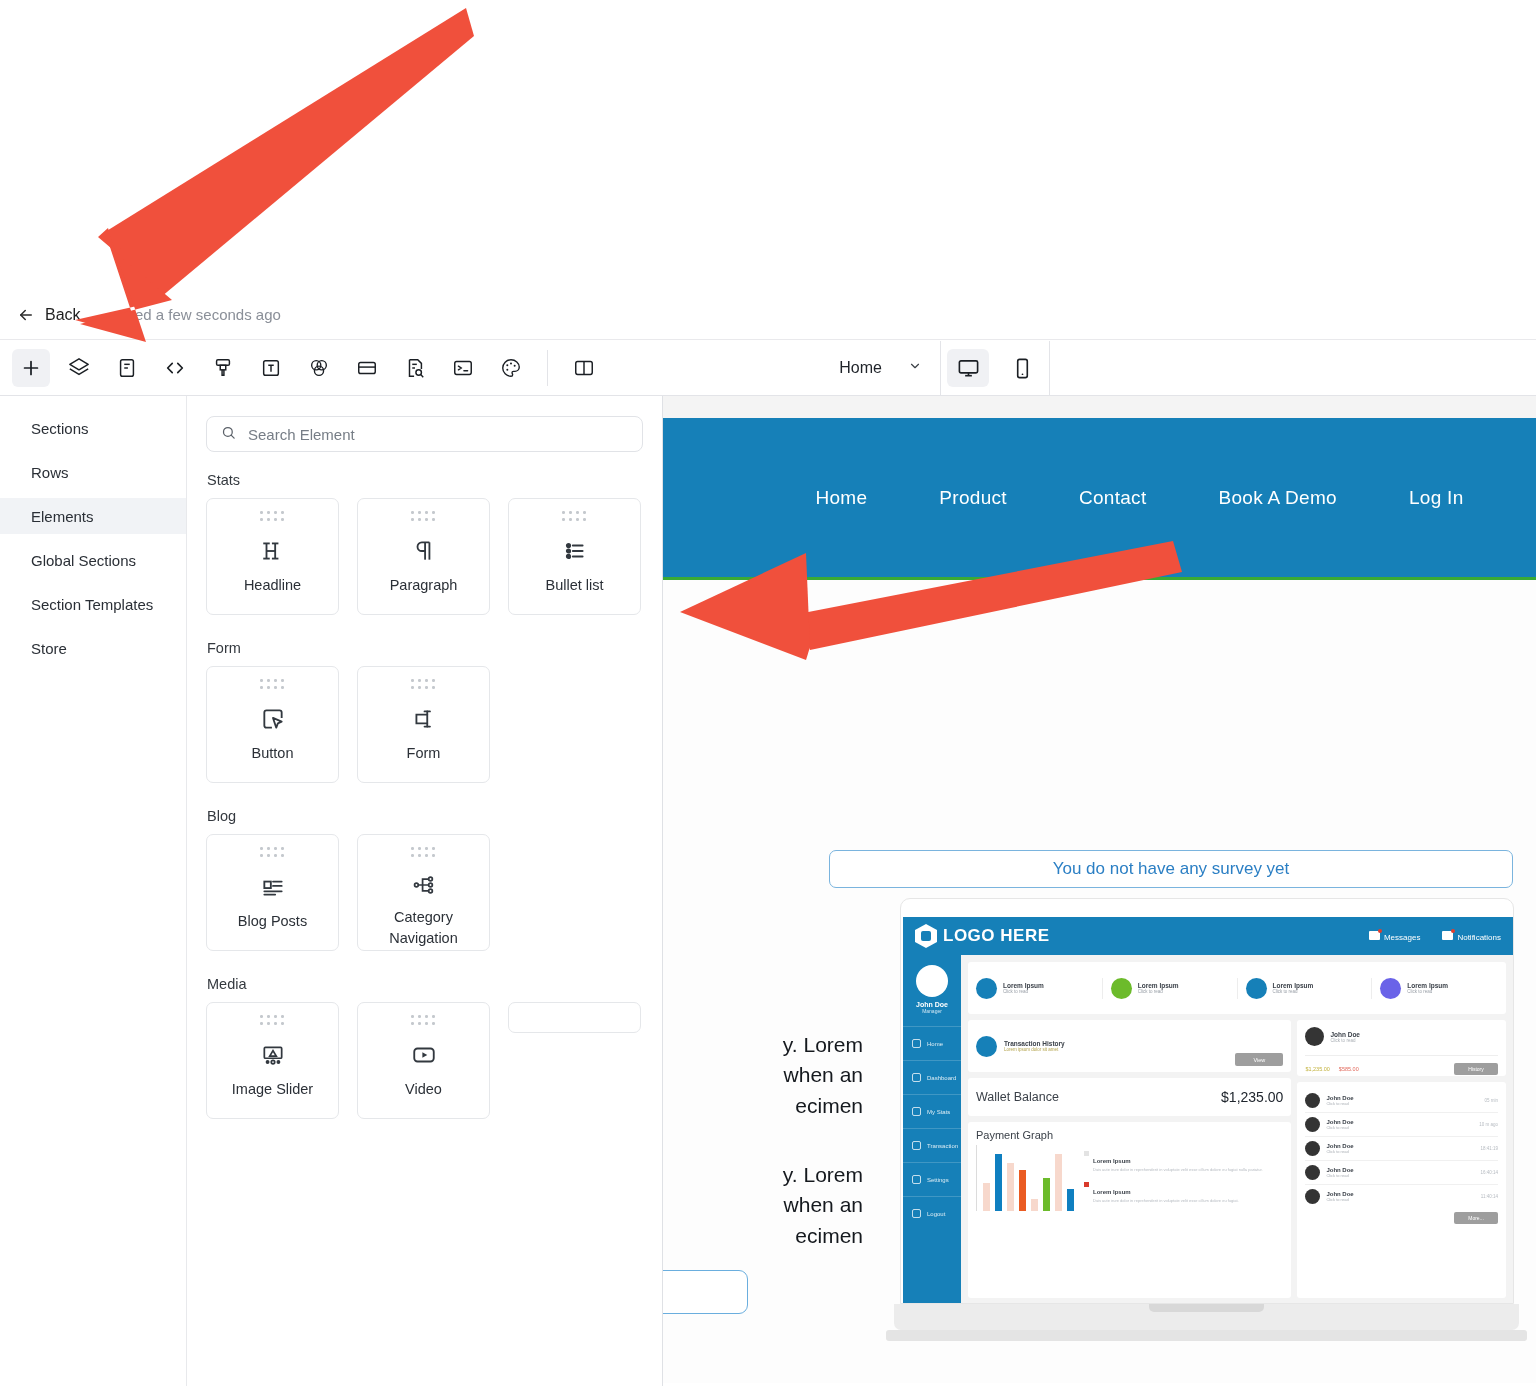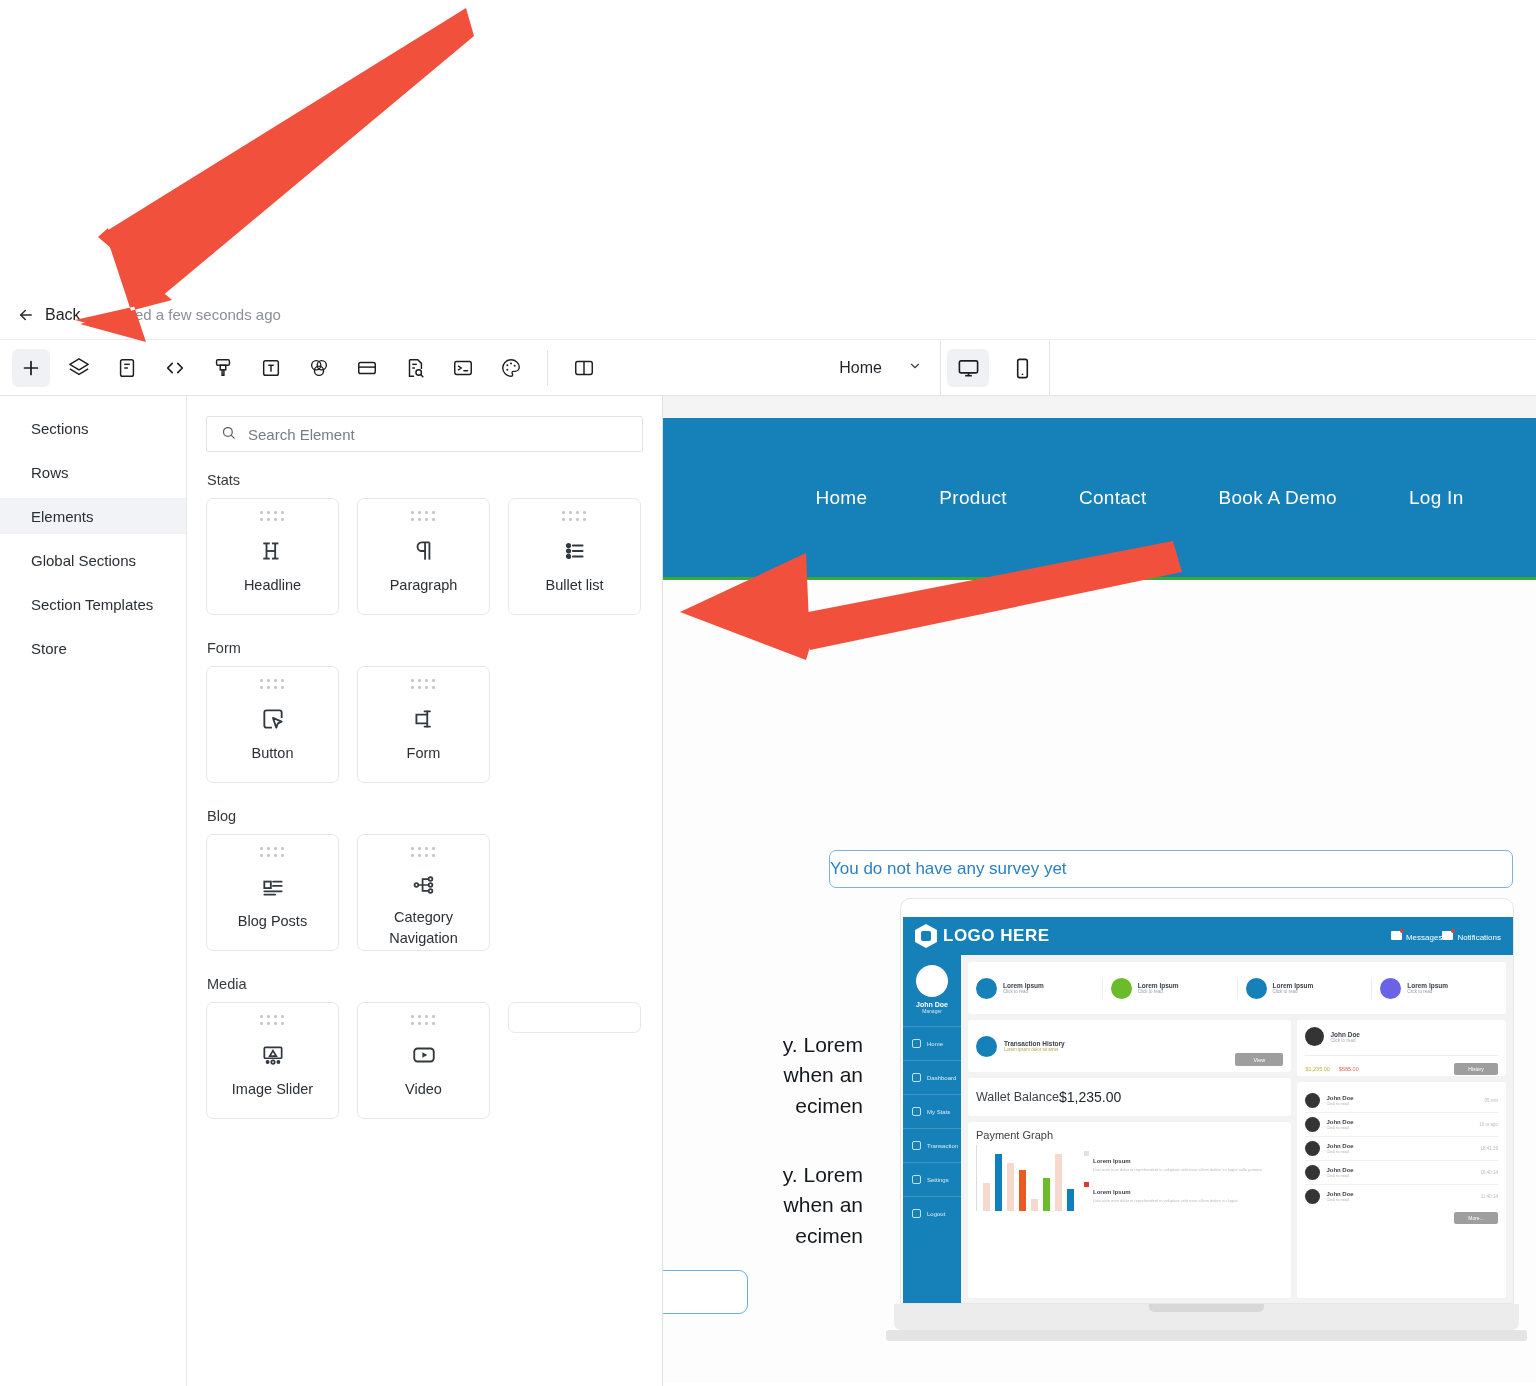--- a/index.html
+++ b/index.html
@@ -70,21 +70,21 @@
   }
   .panel-head {
     height:59px; display:flex; align-items:center; justify-content:space-between;
     padding:0 22px 0 18px; border-bottom:1px solid #eceef1;
   }
   .panel-title { font-size:20px; color:#1b2026; }
   .panel-close { width:22px;height:22px; display:flex;align-items:center;justify-content:center; color:#31363d; cursor:pointer;}
 
   .search-wrap { padding:20px 19px 0 19px; }
   .search-box {
-    height:36px; border:1px solid #e1e3e7; border-radius:2px;
+    height:36px; border:1px solid #e1e3e7; border-radius:8px;
     display:flex; align-items:center; gap:12px; padding:0 14px;
   }
   .search-box input {
     border:none; outline:none; font-size:15px; color:#555b63;
     font-family:"Liberation Sans", sans-serif; background:transparent; flex:1;
   }
   .search-box input::placeholder { color:#767d86; }
 
   .panel-body { padding:20px 19px 0 19px; }
   .group-label { font-size:14.5px; color:#34393f; margin:0 0 10px 1px; }
@@ -126,21 +126,21 @@
   .hero-line { font-size:21px; color:#15191e; line-height:1.45; text-align:right; }
   .hero-text2 { position:absolute; left:-140px; top:580px; width:340px; }
   .hero-btn {
     position:absolute; left:-60px; top:690px; width:145px; height:44px;
     border:1px solid #6aaede; border-radius:9px; background:#fff;
   }
 
   .survey-bar {
     position:absolute; left:166px; top:270px; width:684px; height:38px;
     border:1px solid #7ab4de; border-radius:7px; background:#fff;
-    display:flex; align-items:center; 
+    display:flex; align-items:center; justify-content:center;
   }
   .survey-bar span { color:#2b7fc4; font-size:17px; }
 
   
   .laptop { position:absolute; left:231px; top:318px; width:625px; height:460px; }
   .laptop-screen {
     position:absolute; left:6px; top:0; width:614px; height:406px;
     background:#fff; border:1px solid #e6e6e6; border-radius:10px 10px 0 0;
     overflow:hidden;
   }
@@ -153,21 +153,21 @@
     background:#d8d8d8; border-radius:0 0 5px 5px;
   }
   .laptop-foot { position:absolute; left:-8px; top:432px; width:641px; height:11px; background:#e4e4e4; border-radius:3px;}
 
   .dash { position:absolute; left:2px; top:18px; width:610px; height:388px; background:#f3f3f3;}
   .dash-top { height:38px; background:#1680b8; display:flex; align-items:center; padding:0 12px; }
   .logo-hex { width:22px;height:24px;background:#fff; margin-right:6px;
     clip-path:polygon(50% 0,100% 25%,100% 75%,50% 100%,0 75%,0 25%); display:flex;align-items:center;justify-content:center;}
   .logo-hex::after{content:"";width:10px;height:10px;background:#1680b8;border-radius:2px;}
   .logo-text { color:#ffffff; font-size:17px; font-weight:bold; letter-spacing:.5px;}
-  .dash-top-right { margin-left:auto; display:flex; align-items:center; }
+  .dash-top-right { margin-left:auto; display:flex; gap:22px; align-items:center; }
   .dash-top-right span { color:#fff; font-size:8px; }
   .mini-ico { width:11px;height:9px;background:#fff;display:inline-block;margin-right:4px;border-radius:1px;position:relative;}
   .mini-ico.red::after{content:"";position:absolute;right:-2px;top:-2px;width:4px;height:4px;background:#e03e2d;border-radius:50%;}
 
   .dash-main { display:flex; height:350px; }
   .dash-side { width:58px; background:#1680b8; padding-top:10px; }
   .side-av { width:32px;height:32px;border-radius:50%;background:#fff;margin:0 auto 4px;}
   .side-name { color:#fff;font-size:7px;text-align:center;font-weight:bold;}
   .side-role { color:#cfe6f4;font-size:5px;text-align:center;margin-bottom:12px;}
   .side-item { height:34px; border-top:1px solid rgba(255,255,255,.18); display:flex; align-items:center; padding-left:9px; gap:6px;}
@@ -184,21 +184,21 @@
 
   .mid-row { display:flex; gap:6px; flex:1; }
   .mid-left { flex:1.55; display:flex; flex-direction:column; gap:6px; }
   .mid-right { flex:1; display:flex; flex-direction:column; gap:6px; }
   .card-w { background:#fff; border-radius:3px; padding:7px 8px; position:relative;}
   .trans-card { height:52px; display:flex; align-items:center; gap:7px;}
   .trans-circ{width:21px;height:21px;border-radius:50%;background:#1680b8;flex-shrink:0;}
   .trans-t{font-size:6.5px;color:#3b4149;font-weight:bold;}
   .trans-s{font-size:4.5px;color:#b2a24a;}
   .view-btn{position:absolute;right:8px;bottom:6px;width:48px;height:13px;background:#9e9e9e;border-radius:2px;color:#fff;font-size:5.5px;display:flex;align-items:center;justify-content:center;}
-  .wallet-card{height:38px;display:flex;align-items:center;justify-content:flex-start;}
+  .wallet-card{height:38px;display:flex;align-items:center;justify-content:space-between;}
   .wallet-l{font-size:12.5px;color:#3b4149;}
   .wallet-v{font-size:14px;color:#20262e;}
   .graph-card{flex:1;}
   .graph-title{font-size:11px;color:#3b4149;margin-bottom:4px;}
   .graph-area{display:flex;gap:10px;}
   .bars{display:flex;align-items:flex-end;gap:5px;height:66px;border-left:1px solid #dcdcdc;padding-left:6px;}
   .bar{width:7px;}
   .legend{padding-top:4px;}
   .lg{display:flex;gap:4px;margin-bottom:7px;}
   .lg-sq{width:5px;height:5px;margin-top:2px;flex-shrink:0;}

